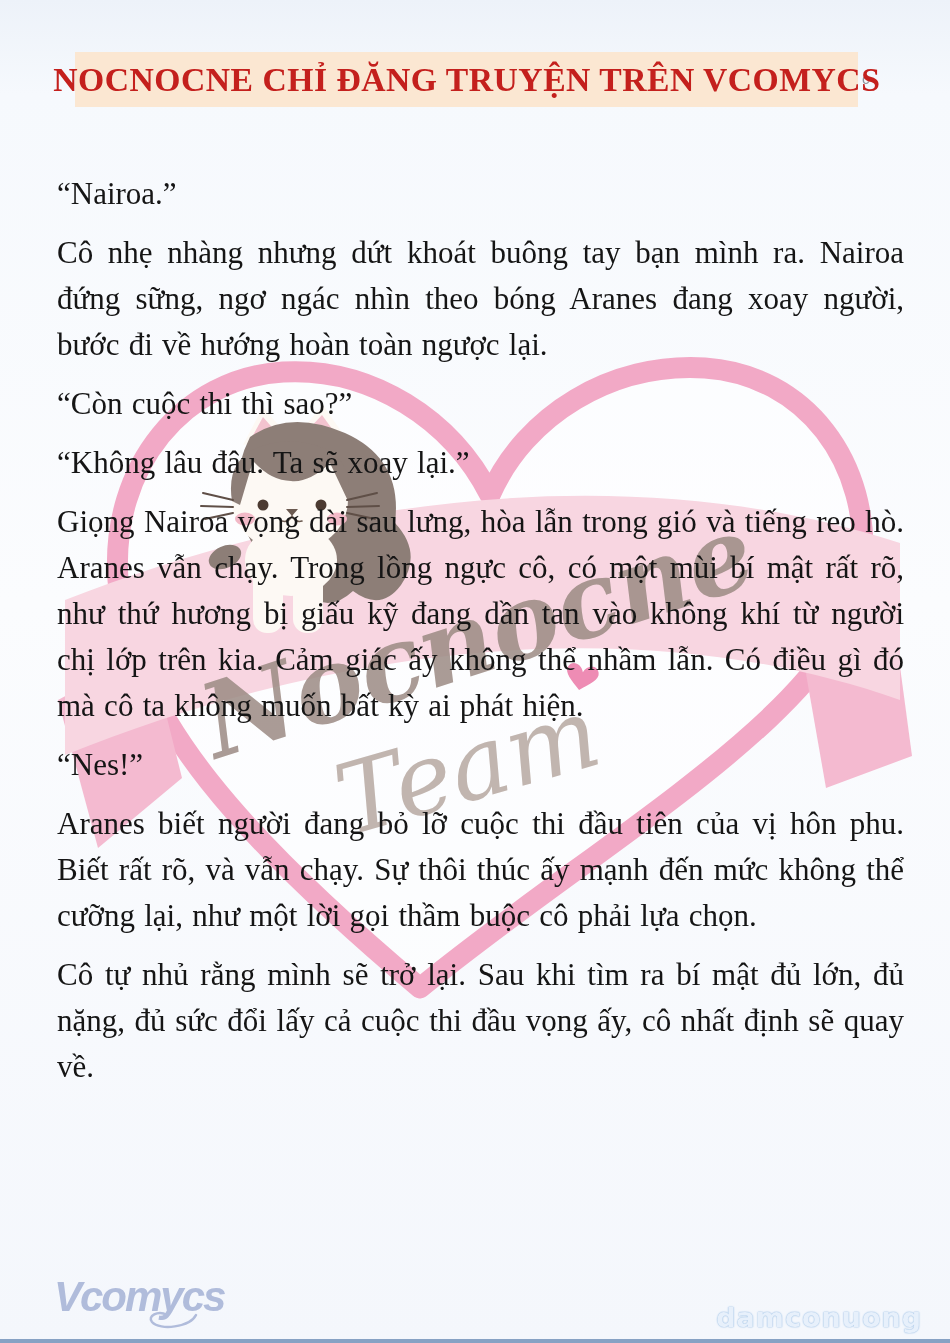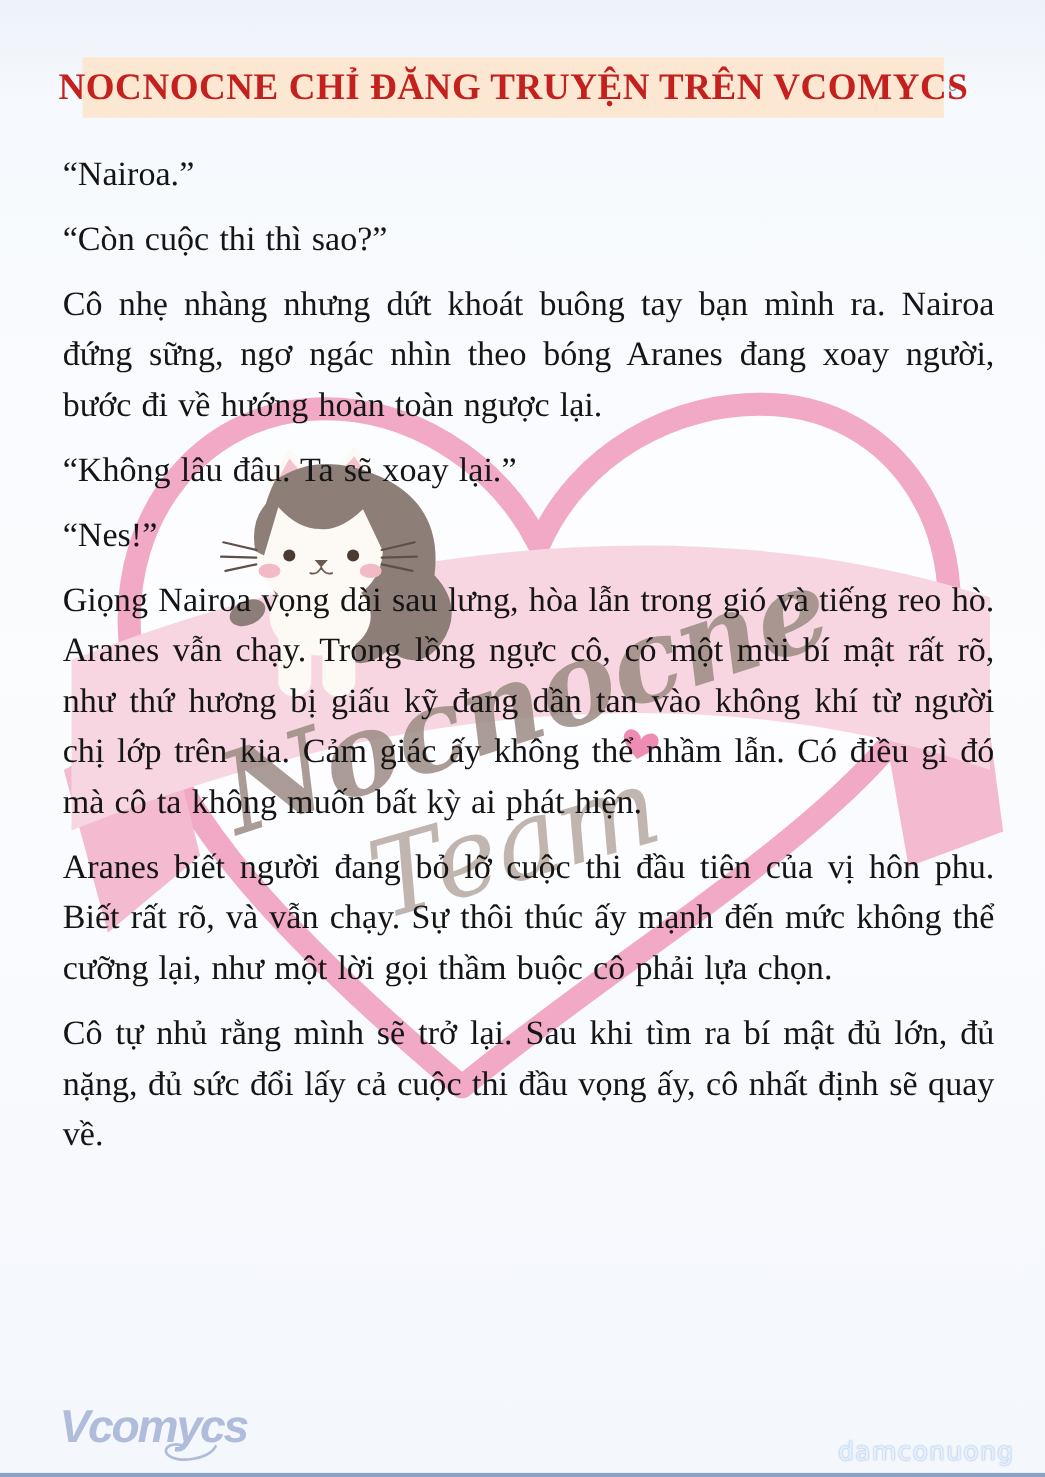--- a/index.html
+++ b/index.html
@@ -17,33 +17,33 @@
   .header-band{
     width:783px;height:55px;
     background:#fbe7d2;
     display:flex;align-items:center;justify-content:center;
   }
   .header-band .notice{
     color:#c4201d;font-weight:bold;font-size:34px;letter-spacing:.5px;
     white-space:nowrap;transform:scaleX(.99);
   }
   .copyright-mark{color:#8f9299;font-size:15px;margin:18px 0 0 4px;font-family:"Liberation Sans",sans-serif;}
-  .story{padding:28px 46px 0 57px;}
+  .story{padding:16px 46px 0 57px;margin-top:48px;}
   .story p{
     margin:0 0 13px 0;
     font-size:31px;line-height:46px;
     color:#151515;
     text-align:justify;
     word-spacing:1.5px;
   }
   .footer-logo{position:absolute;left:48px;bottom:10px;z-index:3;}
   .footer-credit{
     position:absolute;right:28px;bottom:10px;z-index:3;
     font-family:"DejaVu Sans","Liberation Sans",sans-serif;
-    font-weight:normal;font-size:23px;letter-spacing:1px;
+    font-weight:bold;font-size:27px;letter-spacing:1px;
     color:#e7f0fb;text-shadow:0 0 2px #a4c6e8,0 0 1px #8fb4dc;
   }
   .bottom-strip{position:absolute;left:0;bottom:0;width:100%;height:4px;background:#87a2c4;z-index:4;}
 </style>
 </head>
 <body>
 
 <div class="page">
 
   <svg class="watermark-layer" width="950" height="1343" viewBox="0 0 950 1343">
@@ -115,25 +115,25 @@
 
     <div class="header-row">
       <div class="header-band">
         <span class="notice">NOCNOCNE CHỈ ĐĂNG TRUYỆN TRÊN VCOMYCS</span>
       </div>
       <span class="copyright-mark">c</span>
     </div>
 
     <div class="story">
       <p>“Nairoa.”</p>
+      <p>Cô nhẹ nhàng nhưng dứt khoát buông tay bạn mình ra. Nairoa đứng sững, ngơ ngác nhìn theo bóng Aranes đang xoay người, bước đi về hướng hoàn toàn ngược lại.</p>
       <p>“Còn cuộc thi thì sao?”</p>
-      <p>Cô nhẹ nhàng nhưng dứt khoát buông tay bạn mình ra. Nairoa đứng sững, ngơ ngác nhìn theo bóng Aranes đang xoay người, bước đi về hướng hoàn toàn ngược lại.</p>
       <p>“Không lâu đâu. Ta sẽ xoay lại.”</p>
+      <p>Giọng Nairoa vọng dài sau lưng, hòa lẫn trong gió và tiếng reo hò. Aranes vẫn chạy. Trong lồng ngực cô, có một mùi bí mật rất rõ, như thứ hương bị giấu kỹ đang dần tan vào không khí từ người chị lớp trên kia. Cảm giác ấy không thể nhầm lẫn. Có điều gì đó mà cô ta không muốn bất kỳ ai phát hiện.</p>
       <p>“Nes!”</p>
-      <p>Giọng Nairoa vọng dài sau lưng, hòa lẫn trong gió và tiếng reo hò. Aranes vẫn chạy. Trong lồng ngực cô, có một mùi bí mật rất rõ, như thứ hương bị giấu kỹ đang dần tan vào không khí từ người chị lớp trên kia. Cảm giác ấy không thể nhầm lẫn. Có điều gì đó mà cô ta không muốn bất kỳ ai phát hiện.</p>
       <p>Aranes biết người đang bỏ lỡ cuộc thi đầu tiên của vị hôn phu. Biết rất rõ, và vẫn chạy. Sự thôi thúc ấy mạnh đến mức không thể cưỡng lại, như một lời gọi thầm buộc cô phải lựa chọn.</p>
       <p>Cô tự nhủ rằng mình sẽ trở lại. Sau khi tìm ra bí mật đủ lớn, đủ nặng, đủ sức đổi lấy cả cuộc thi đầu vọng ấy, cô nhất định sẽ quay về.</p>
     </div>
   </div>
 
   <svg class="footer-logo" width="250" height="64" viewBox="0 0 250 64">
     <text x="6" y="42" font-family="Liberation Sans, sans-serif" font-style="italic" font-weight="bold" font-size="42" letter-spacing="-2" fill="#b0bcdb">Vcomycs</text>
     <path d="M 148 46 C 142 58 112 62 104 53 C 99 47 110 41 119 46" stroke="#b0bcdb" stroke-width="2.5" fill="none" stroke-linecap="round"></path>
   </svg>
 

